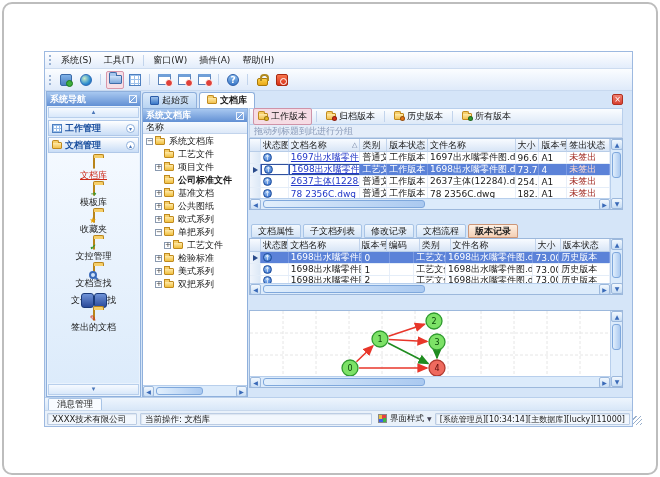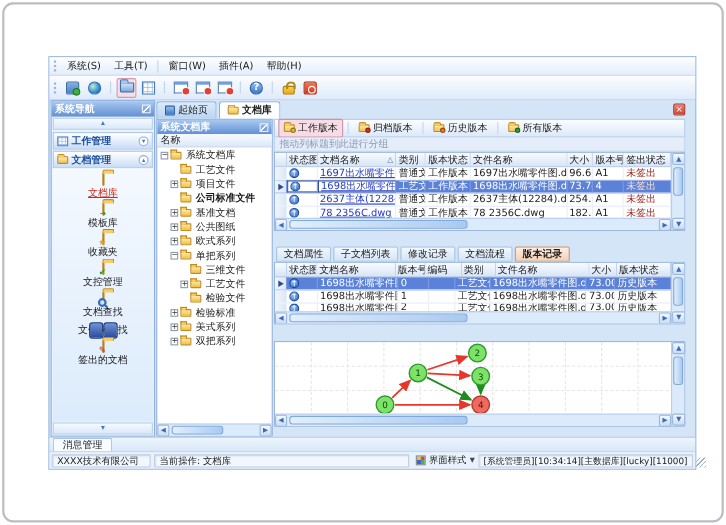--- a/index.html
+++ b/index.html
@@ -279,33 +279,23 @@
             <span class="texp">+</span>
             <span class="tfold"></span>
             <span class="tlbl">欧式系列</span>
           </div>
           <div class="tnode" style="padding-left: 12px;">
             <span class="texp">−</span>
             <span class="tfold"></span>
             <span class="tlbl">单把系列</span>
           </div>
           <div class="tnode" style="padding-left: 21px;">
-            <span class="texp empty"></span>
-            <span class="tfold"></span>
-            <span class="tlbl">三维文件</span>
-          </div>
-          <div class="tnode" style="padding-left: 21px;">
             <span class="texp">+</span>
             <span class="tfold"></span>
             <span class="tlbl">工艺文件</span>
-          </div>
-          <div class="tnode" style="padding-left: 21px;">
-            <span class="texp empty"></span>
-            <span class="tfold"></span>
-            <span class="tlbl">检验文件</span>
           </div>
           <div class="tnode" style="padding-left: 12px;">
             <span class="texp">+</span>
             <span class="tfold"></span>
             <span class="tlbl">检验标准</span>
           </div>
           <div class="tnode" style="padding-left: 12px;">
             <span class="texp">+</span>
             <span class="tfold"></span>
             <span class="tlbl">美式系列</span>

